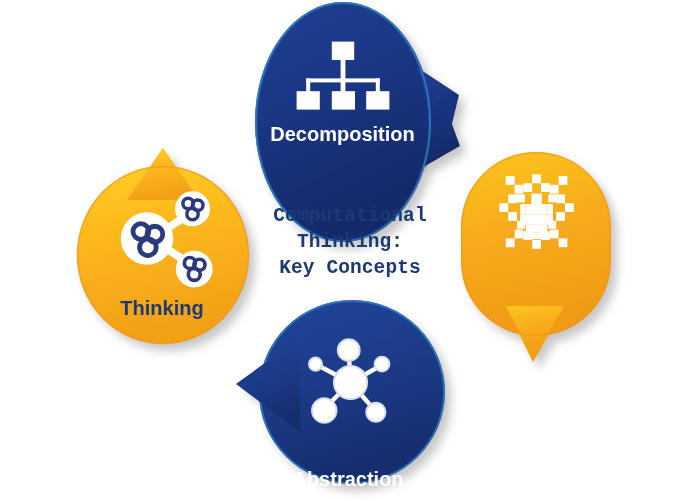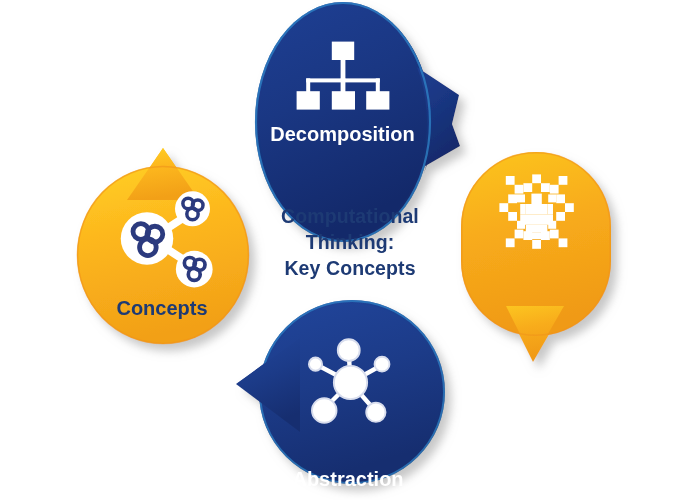--- a/index.html
+++ b/index.html
@@ -29,21 +29,21 @@
     height: 500px;
   }
 
   
   .center-title {
     position: absolute;
     left: 255px;
     top: 203px;
     width: 190px;
     text-align: center;
-    font-family: Liberation Sans, sans-serif;
+    font-family: Liberation Mono, monospace;
     font-size: 19.5px;
     font-weight: bold;
     line-height: 26px;
     color: #1d3a74;
     letter-spacing: 0.1px;
     white-space: pre-line;
   }
 
   
   .bubble-label {
@@ -279,18 +279,18 @@
       <use href="#icon-network" x="298" y="330" width="105" height="105"></use>
     </g>
   </svg>
 
   <div class="center-title">Computational
 Thinking:
 Key Concepts</div>
 
   <div class="bubble-label label-decomposition">Decomposition</div>
 
-  <div class="bubble-label label-algorithm">Concepts</div>
+  <div class="bubble-label label-algorithm">Thinking</div>
 
 
   <div class="bubble-label label-abstraction">Abstraction</div>
 
 </div>
 
 </body></html>

